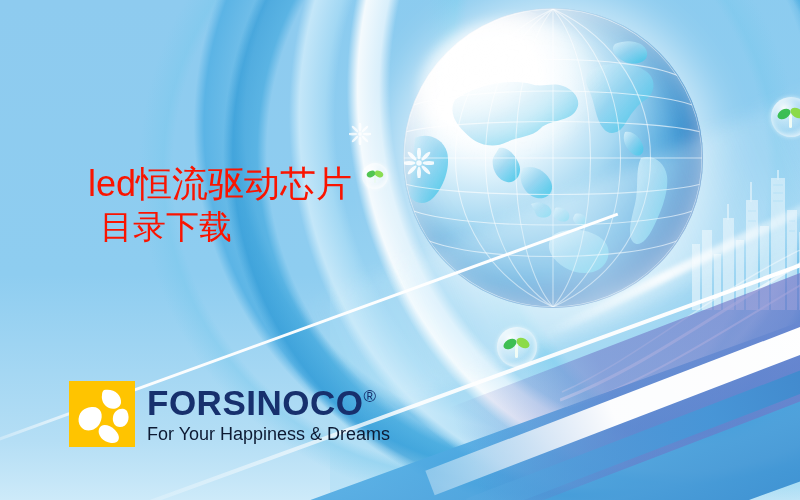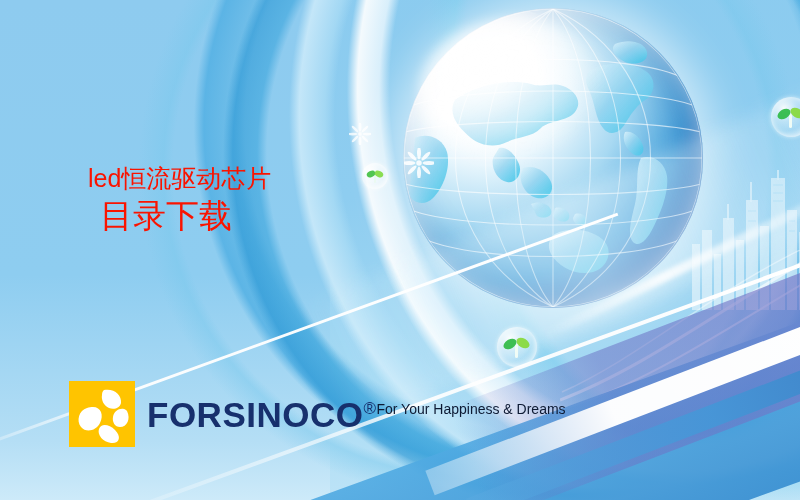--- a/index.html
+++ b/index.html
@@ -188,21 +188,21 @@
     position: absolute;
     left: 88px;
     top: 166px;
     width: 330px;
     color: #fa1400;
     font-family: "Liberation Sans", "DejaVu Sans", sans-serif;
     line-height: 1.0;
     z-index: 20;
   }
   #headline-line-1 {
-    font-size: 25px;
+    font-size: 36px;
     font-weight: 400;
     letter-spacing: 0px;
     white-space: nowrap;
   }
   #headline-line-2 {
     font-size: 33px;
     font-weight: 400;
     margin-top: 8px;
     margin-left: 12px;
     white-space: nowrap;
@@ -220,39 +220,40 @@
   #logo-mark {
     width: 66px;
     height: 66px;
     background: #ffc400;
     display: block;
     flex: none;
   }
   #logo-text {
     margin-left: 12px;
     display: flex;
+    flex-direction: column;
     justify-content: center;
   }
   #logo-wordmark {
     font-family: "Liberation Sans", sans-serif;
     font-weight: bold;
     font-size: 35px;
     color: #17306d;
     letter-spacing: 0.5px;
     line-height: 1;
     white-space: nowrap;
   }
   #logo-reg {
     font-size: 17px;
     vertical-align: super;
     font-weight: normal;
   }
   #logo-tagline {
     font-family: "Liberation Sans", sans-serif;
-    font-size: 14px;
+    font-size: 18px;
     color: #0d1a33;
     line-height: 1;
     margin-top: 5px;
     white-space: nowrap;
   }
 </style>
 </head>
 <body>
 
 <div id="banner">

